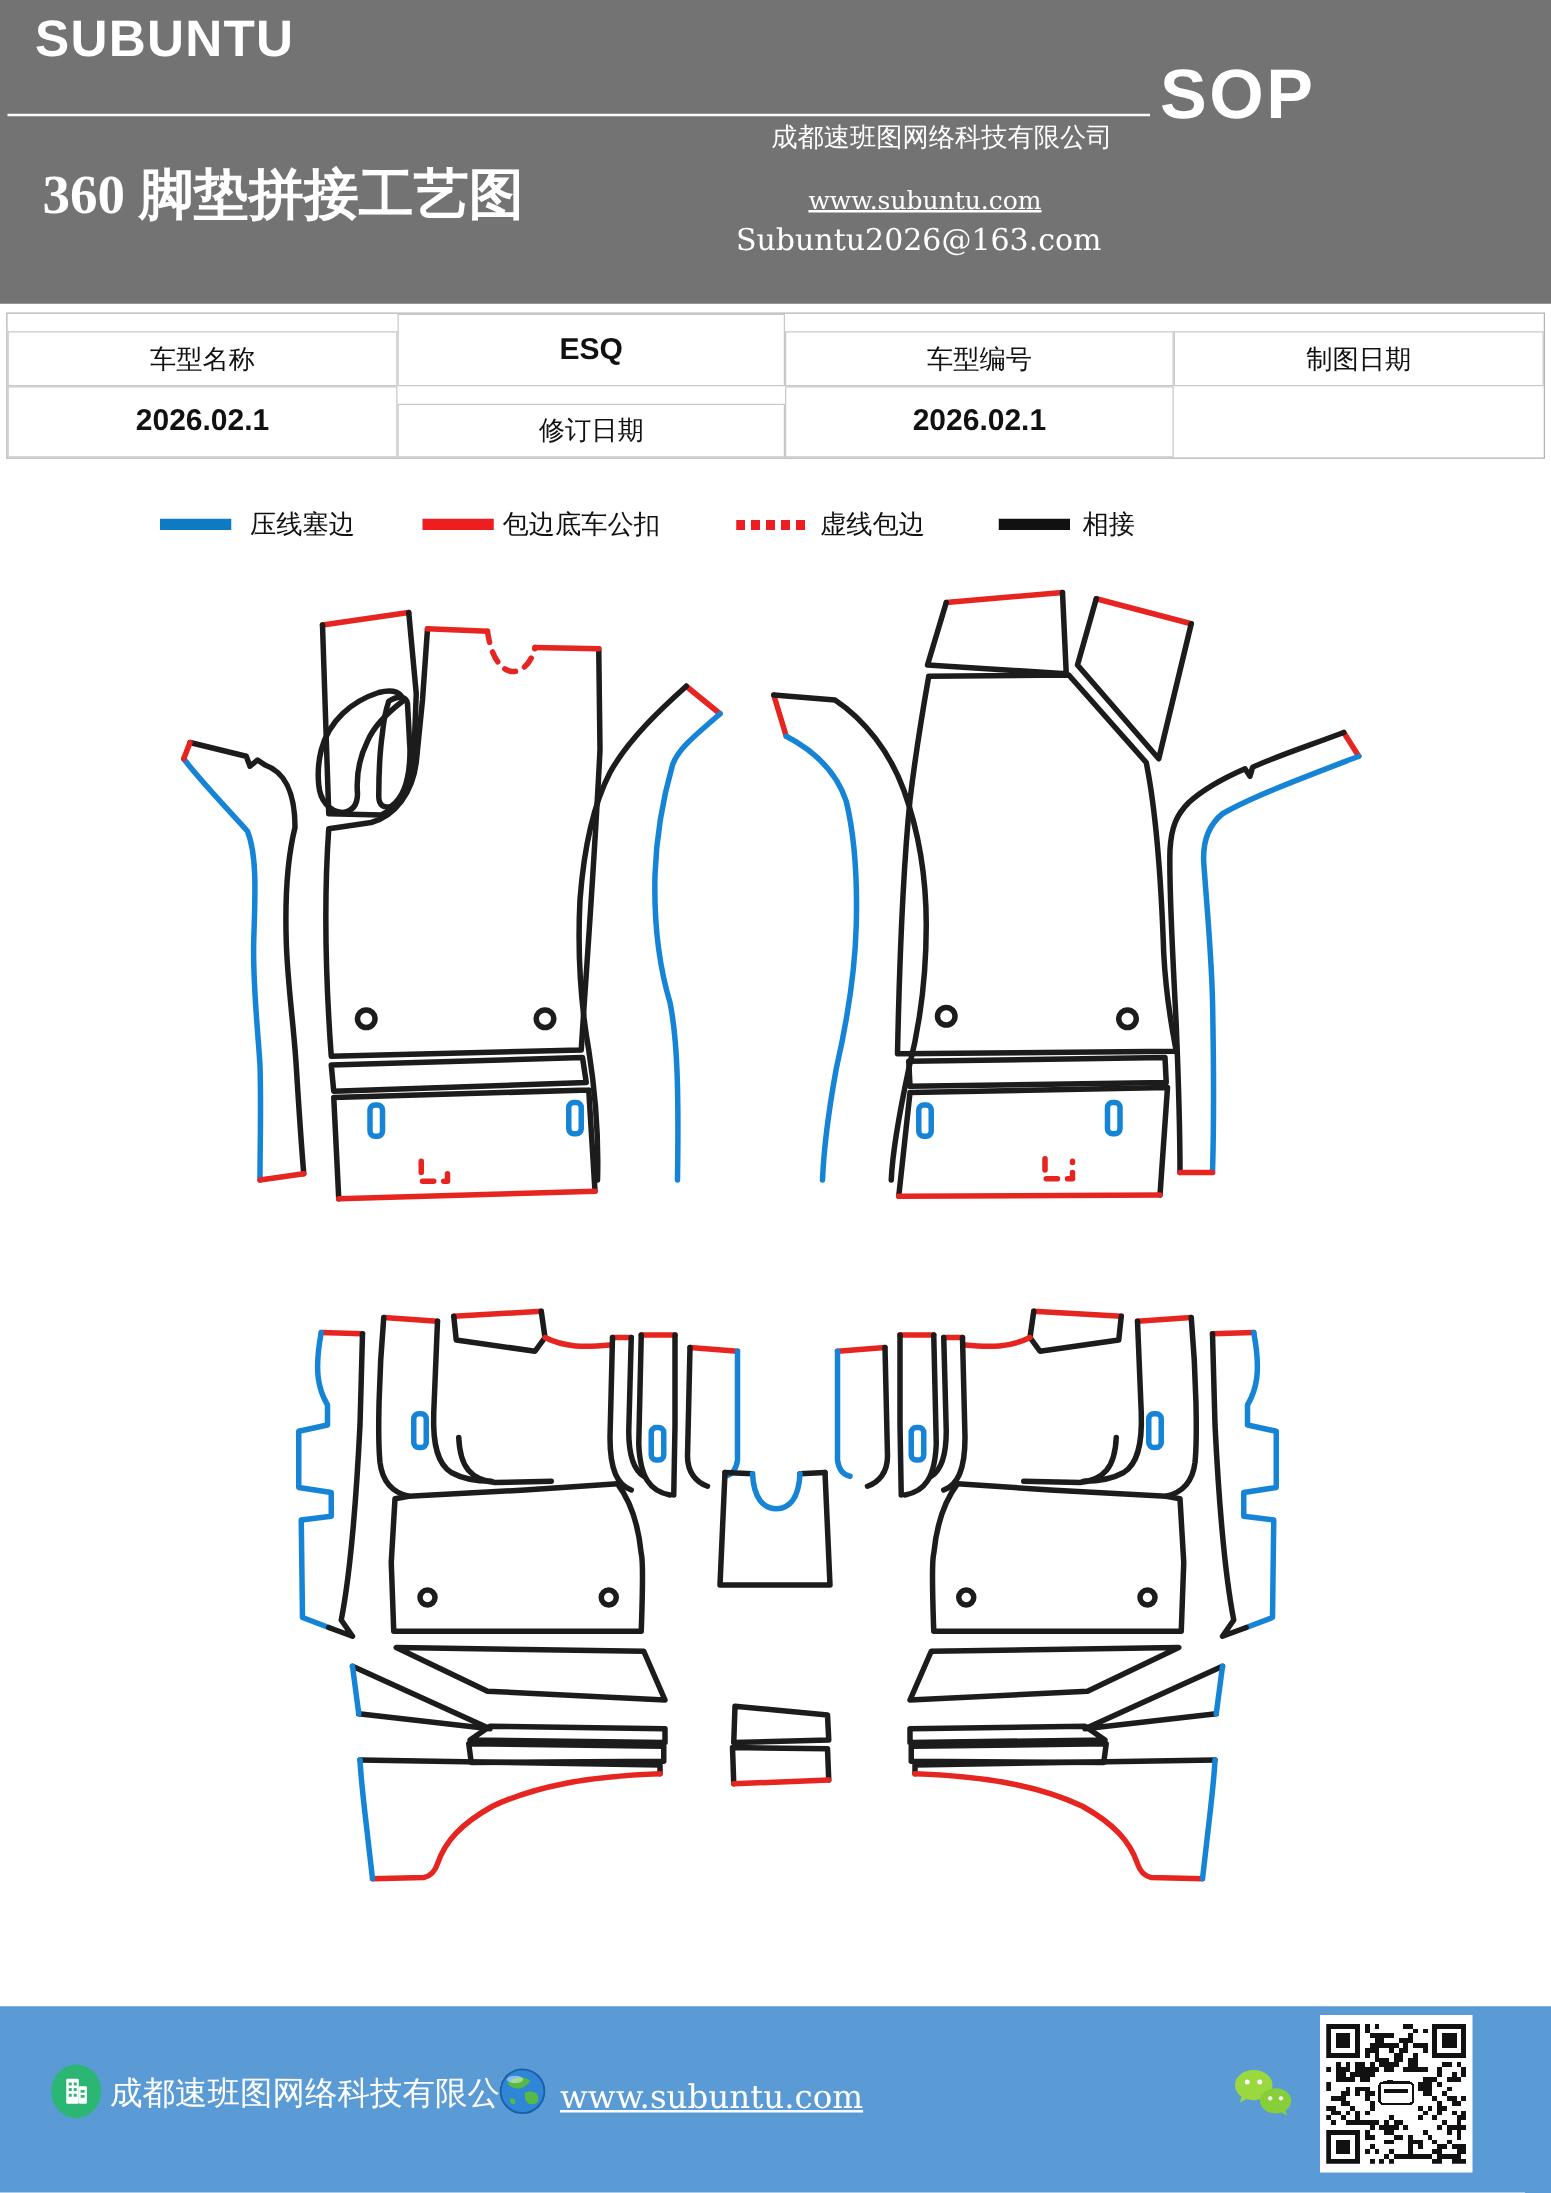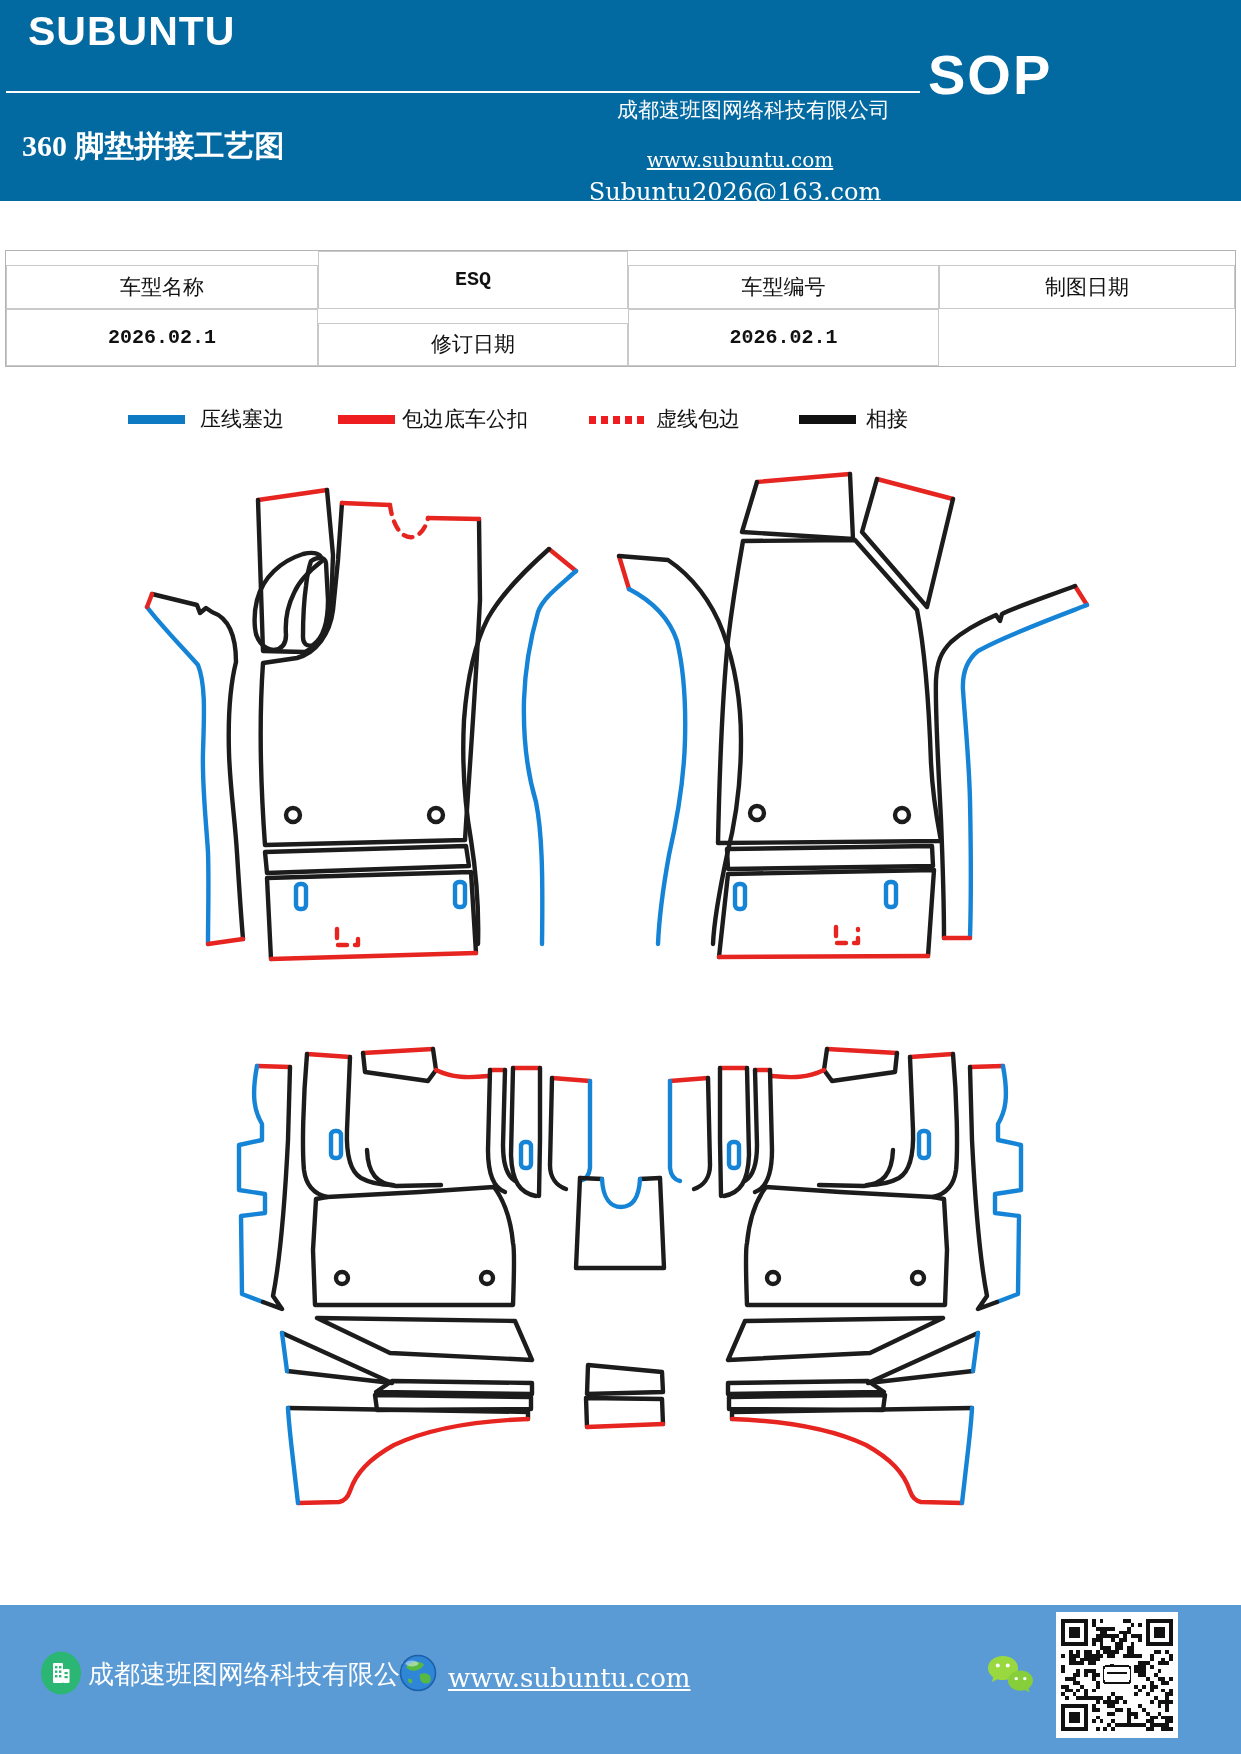--- a/index.html
+++ b/index.html
@@ -1,42 +1,42 @@
 <!DOCTYPE html>
 <html><head>
 <meta charset="utf-8">
 <style>
   html,body{margin:0;padding:0;}
   body{width:1241px;height:1754px;position:relative;background:#ffffff;
        font-family:"Liberation Sans", sans-serif;overflow:hidden;}
 
   
-  .header{position:absolute;left:0;top:0;width:1241px;height:201px;background:#0369a1;}
+  .header{position:absolute;left:0;top:0;width:1241px;height:243px;background:#737373;}
   .brand{position:absolute;left:28px;top:8px;color:#fff;font-size:41px;font-weight:bold;
          letter-spacing:1px;font-family:"Liberation Sans",sans-serif;}
   .hline{position:absolute;left:6px;top:91px;width:914px;height:2px;background:#fdfdfd;}
-  .doc-title{position:absolute;left:22px;top:126px;color:#fff;font-size:30px;font-weight:600;
+  .doc-title{position:absolute;left:34px;top:126px;color:#fff;font-size:44px;font-weight:600;
          font-family:"Liberation Serif","DejaVu Serif",serif;}
   .company-top{position:absolute;left:560px;top:96px;width:330px;color:#fff;font-size:21px;
          text-align:right;font-family:"Liberation Serif","DejaVu Serif",serif;}
   .site-top{position:absolute;left:590px;top:148px;width:300px;color:#fff;font-size:20px;
          text-align:center;text-decoration:underline;font-family:"DejaVu Serif",serif;}
   .mail-top{position:absolute;left:570px;top:178px;width:330px;color:#fff;font-size:24px;
          text-align:center;font-family:"DejaVu Serif",serif;}
   .sop{position:absolute;left:928px;top:42px;color:#fff;font-size:56px;font-weight:bold;
          letter-spacing:2px;}
 
   
   .info-table{position:absolute;left:5px;top:250px;width:1229px;height:115px;
       display:grid;grid-template-columns:312fr 310fr 311fr 296fr;grid-template-rows:1fr 1fr;
       border:1px solid #b3b3b3;background:#fff;}
   .cell{border:1px solid #c9c9c9;display:flex;align-items:center;justify-content:center;
       font-size:21px;color:#111;}
   .cell.zh{font-family:"Liberation Serif","DejaVu Serif",serif;margin-top:14px;}
-  .cell.val{font-family:Liberation Mono, monospace;font-weight:600;font-size:20px;}
+  .cell.val{font-family:Liberation Sans, sans-serif;font-weight:600;font-size:24px;}
 
   
   .legend{position:absolute;left:0;top:403px;width:1107px;height:40px;}
   .lg-label{position:absolute;top:2px;font-size:21px;color:#111;
       font-family:"Liberation Serif","DejaVu Serif",serif;}
   .sw{position:absolute;top:12px;height:9px;width:57px;}
   .sw-blue{background:#0f7ac4;}
   .sw-red{background:#ee1d1f;}
   .sw-dot{background:repeating-linear-gradient(90deg,#ee1d1f 0 7px,transparent 7px 12px);height:8px;top:13px;}
   .sw-black{background:#111;}

